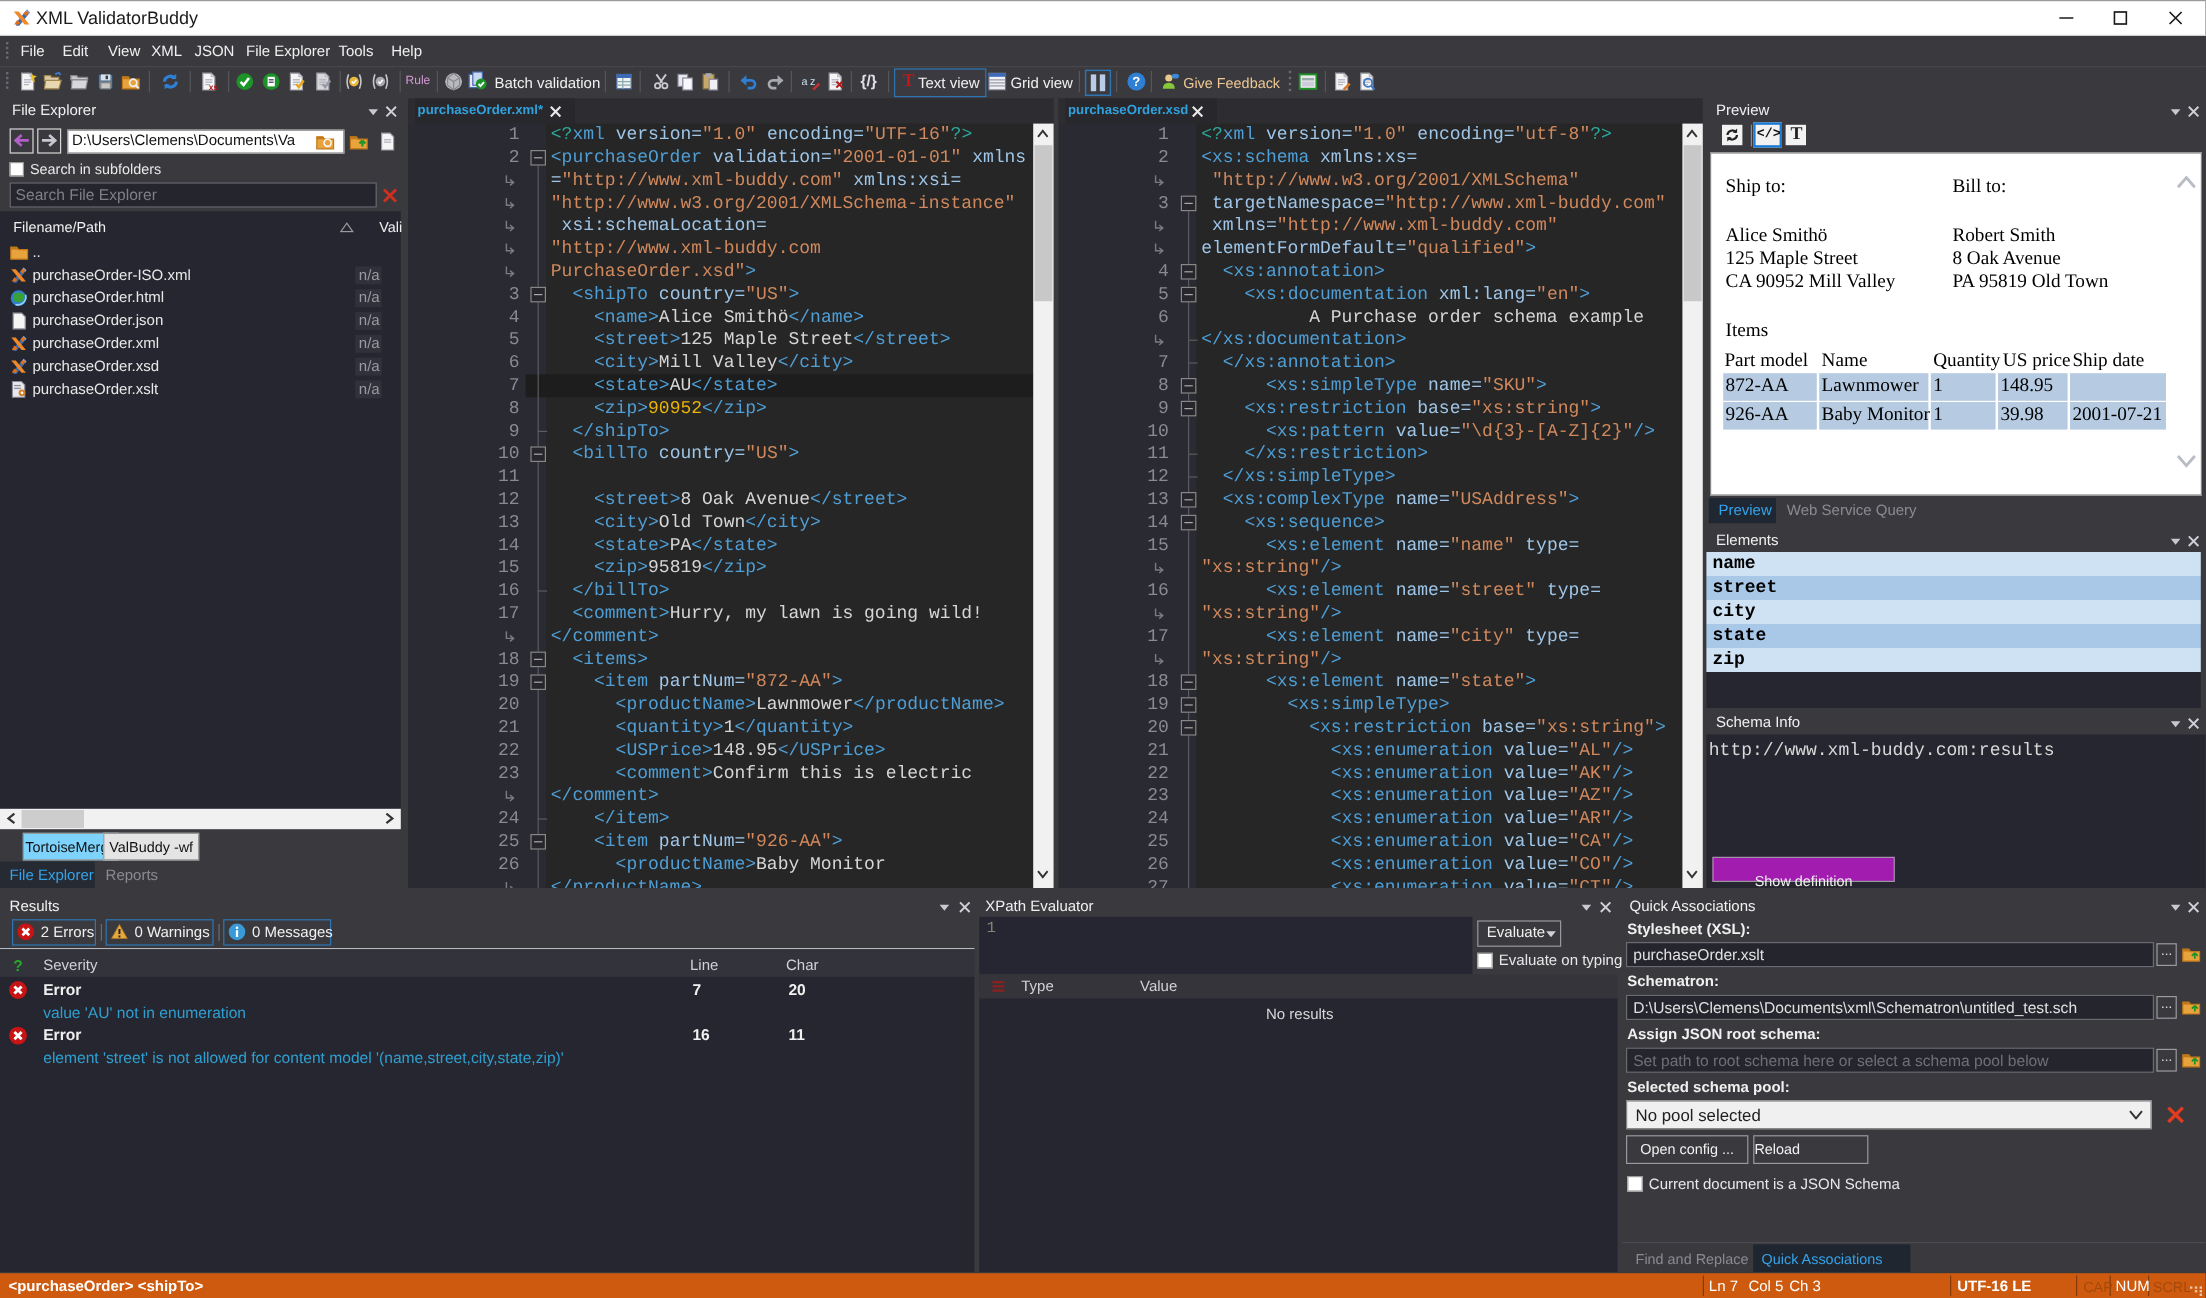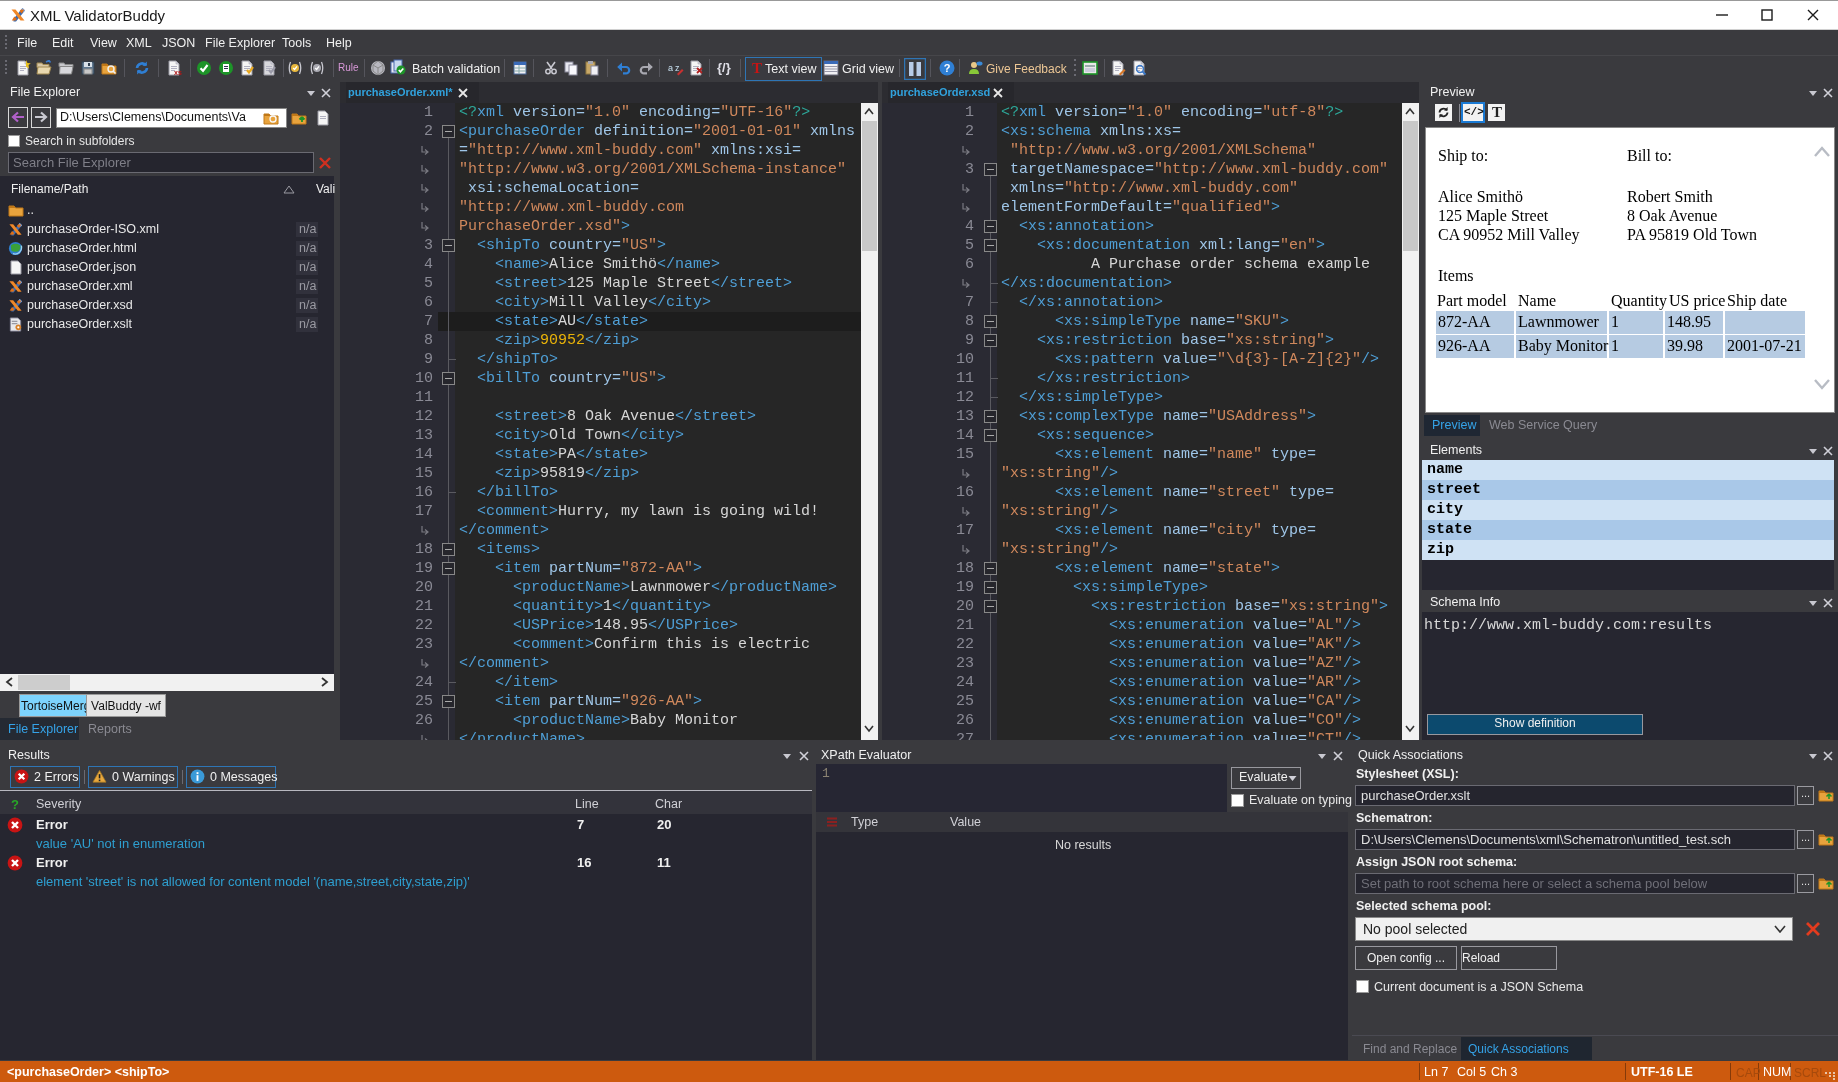--- a/index.html
+++ b/index.html
@@ -382,21 +382,21 @@
 <svg class="abs" style="left:458px;top:88px;" width="10" height="10" viewBox="0 0 10 10">
     <path d="M1 1 L9 9 M9 1 L1 9" stroke="#e8e8e8" stroke-width="1.8"></path>
   </svg>
 <div class="abs " style="left:340px;top:103px;width:538px;height:637px;background:#2a2a33"></div>
 <div class="abs " style="left:455px;top:103px;width:406px;height:637px;background:#262626"></div>
 <div class="abs " style="left:438px;top:312px;width:423px;height:19px;background:#1d1d1d"></div>
 <div class="abs " style="left:448px;top:136px;width:1px;height:604px;background:#5a5a60"></div>
 <div class="abs num" style="left:393px;top:103px;width:40px">1</div>
 <div class="abs cl" style="left:459px;top:103px"><span style="color:#2da89a">&lt;?</span><span style="color:#4f9fd6">xml</span><span style="color:#d6d6d6"> </span><span style="color:#9fc6e8">version</span><span style="color:#9fc6e8">=</span><span style="color:#d0885c">"1.0"</span><span style="color:#d6d6d6"> </span><span style="color:#9fc6e8">encoding</span><span style="color:#9fc6e8">=</span><span style="color:#d0885c">"UTF-16"</span><span style="color:#2da89a">?&gt;</span></div>
 <div class="abs num" style="left:393px;top:122px;width:40px">2</div>
-<div class="abs cl" style="left:459px;top:122px"><span style="color:#4f9fd6">&lt;purchaseOrder</span><span style="color:#d6d6d6"> </span><span style="color:#9fc6e8">definition</span><span style="color:#9fc6e8">=</span><span style="color:#d0885c">"2001-01-01"</span><span style="color:#9fc6e8"> xmlns</span></div>
+<div class="abs cl" style="left:459px;top:122px"><span style="color:#4f9fd6">&lt;purchaseOrder</span><span style="color:#d6d6d6"> </span><span style="color:#9fc6e8">validation</span><span style="color:#9fc6e8">=</span><span style="color:#d0885c">"2001-01-01"</span><span style="color:#9fc6e8"> xmlns</span></div>
 <svg class="abs" style="left:419px;top:145px;" width="12" height="12" viewBox="0 0 12 12">
     <path d="M3 1 v6 h6 M6 4.5 l3 2.5 l-3 2.5" stroke="#7a7a82" stroke-width="1.2" fill="none"></path>
   </svg>
 <div class="abs cl" style="left:459px;top:141px"><span style="color:#9fc6e8">=</span><span style="color:#d0885c">"http://www.xml-buddy.com"</span><span style="color:#d6d6d6"> </span><span style="color:#9fc6e8">xmlns:xsi</span><span style="color:#9fc6e8">=</span></div>
 <svg class="abs" style="left:419px;top:164px;" width="12" height="12" viewBox="0 0 12 12">
     <path d="M3 1 v6 h6 M6 4.5 l3 2.5 l-3 2.5" stroke="#7a7a82" stroke-width="1.2" fill="none"></path>
   </svg>
 <div class="abs cl" style="left:459px;top:160px"><span style="color:#d0885c">"http://www.w3.org/2001/XMLSchema-instance"</span></div>
 <svg class="abs" style="left:419px;top:183px;" width="12" height="12" viewBox="0 0 12 12">
     <path d="M3 1 v6 h6 M6 4.5 l3 2.5 l-3 2.5" stroke="#7a7a82" stroke-width="1.2" fill="none"></path>
@@ -699,21 +699,21 @@
 <div class="abs " style="left:1422px;top:560px;width:412px;height:30px;background:#262630"></div>
 <div class="abs " style="left:1430px;top:595px;font-size:12.5px;color:#f0f0f0">Schema Info</div>
 <svg class="abs" style="left:1808px;top:599px;" width="10" height="8" viewBox="0 0 10 8">
     <path d="M1 2 h8 l-4 5 z" fill="#c8c8d0"></path>
   </svg>
 <svg class="abs" style="left:1823px;top:598px;" width="10" height="10" viewBox="0 0 10 10">
     <path d="M1 1 L9 9 M9 1 L1 9" stroke="#d0d0d8" stroke-width="1.6"></path>
   </svg>
 <div class="abs " style="left:1422px;top:612px;width:416px;height:130px;background:#262630"></div>
 <div class="abs mono" style="left:1424px;top:617px;font-size:15px;color:#d8d8d8">http://www.xml-buddy.com:results</div>
-<div class="abs " style="left:1427px;top:714px;width:216px;height:21px;background:#0c4a6e;border:1px solid #98989e;color:#f0f0f0;font-size:12px;text-align:center;padding-top:1px">Show definition</div>
+<div class="abs " style="left:1427px;top:714px;width:152px;height:21px;background:#a21caf;border:1px solid #98989e;color:#f0f0f0;font-size:12px;text-align:center;padding-top:12px">Show definition</div>
 <div class="abs " style="left:0px;top:740px;width:1838px;height:320px;background:#3a3a3e"></div>
 <div class="abs " style="left:0px;top:745px;width:812px;height:315px;background:#3a3a3e"></div>
 <div class="abs " style="left:8px;top:748px;font-size:12.5px;color:#f0f0f0">Results</div>
 <svg class="abs" style="left:782px;top:752px;" width="10" height="8" viewBox="0 0 10 8">
     <path d="M1 2 h8 l-4 5 z" fill="#c8c8d0"></path>
   </svg>
 <svg class="abs" style="left:799px;top:751px;" width="10" height="10" viewBox="0 0 10 10">
     <path d="M1 1 L9 9 M9 1 L1 9" stroke="#d0d0d8" stroke-width="1.6"></path>
   </svg>
 <div class="abs " style="left:10px;top:766px;width:70px;height:22px;border:1px solid #2e75b5"></div>

